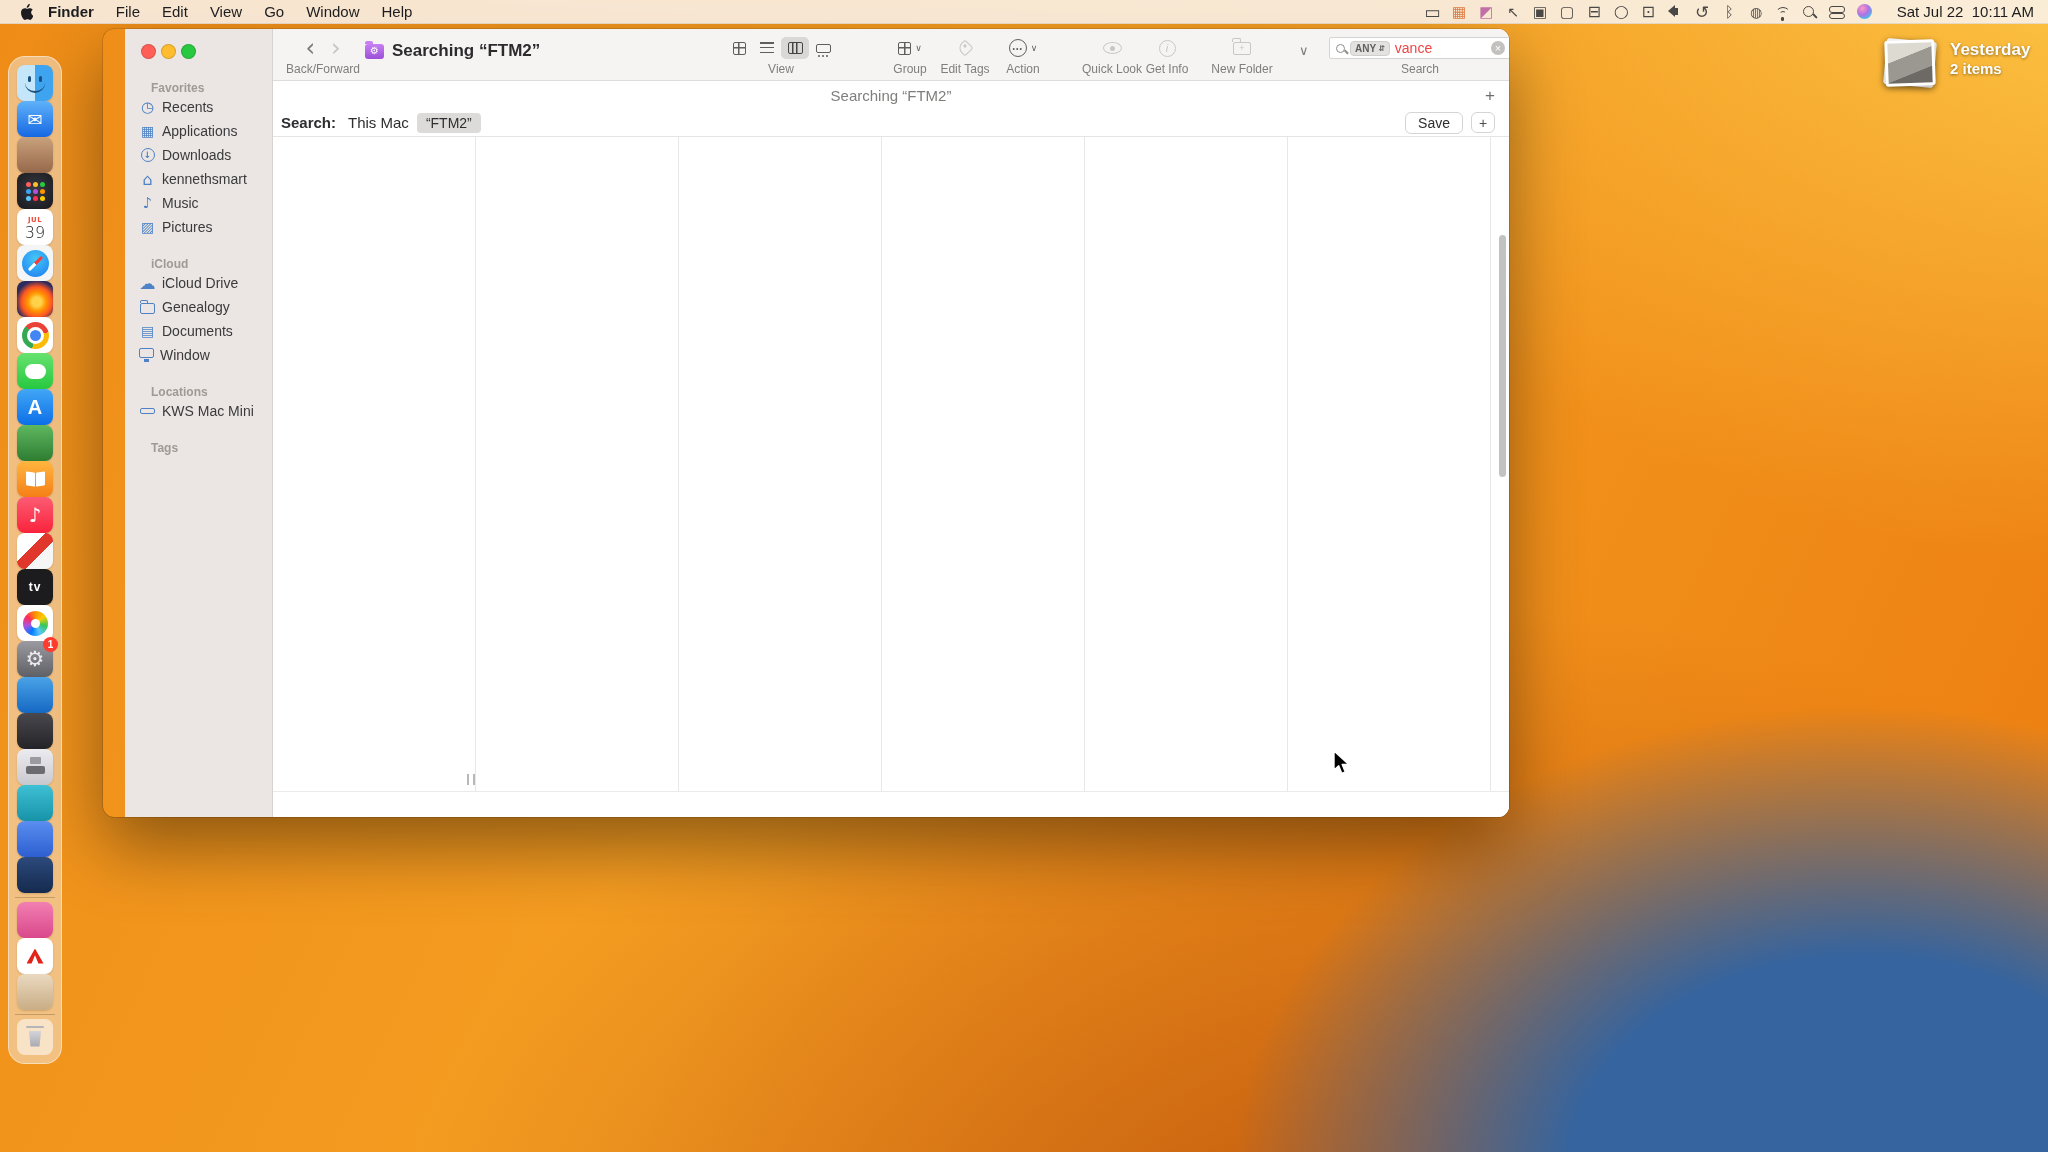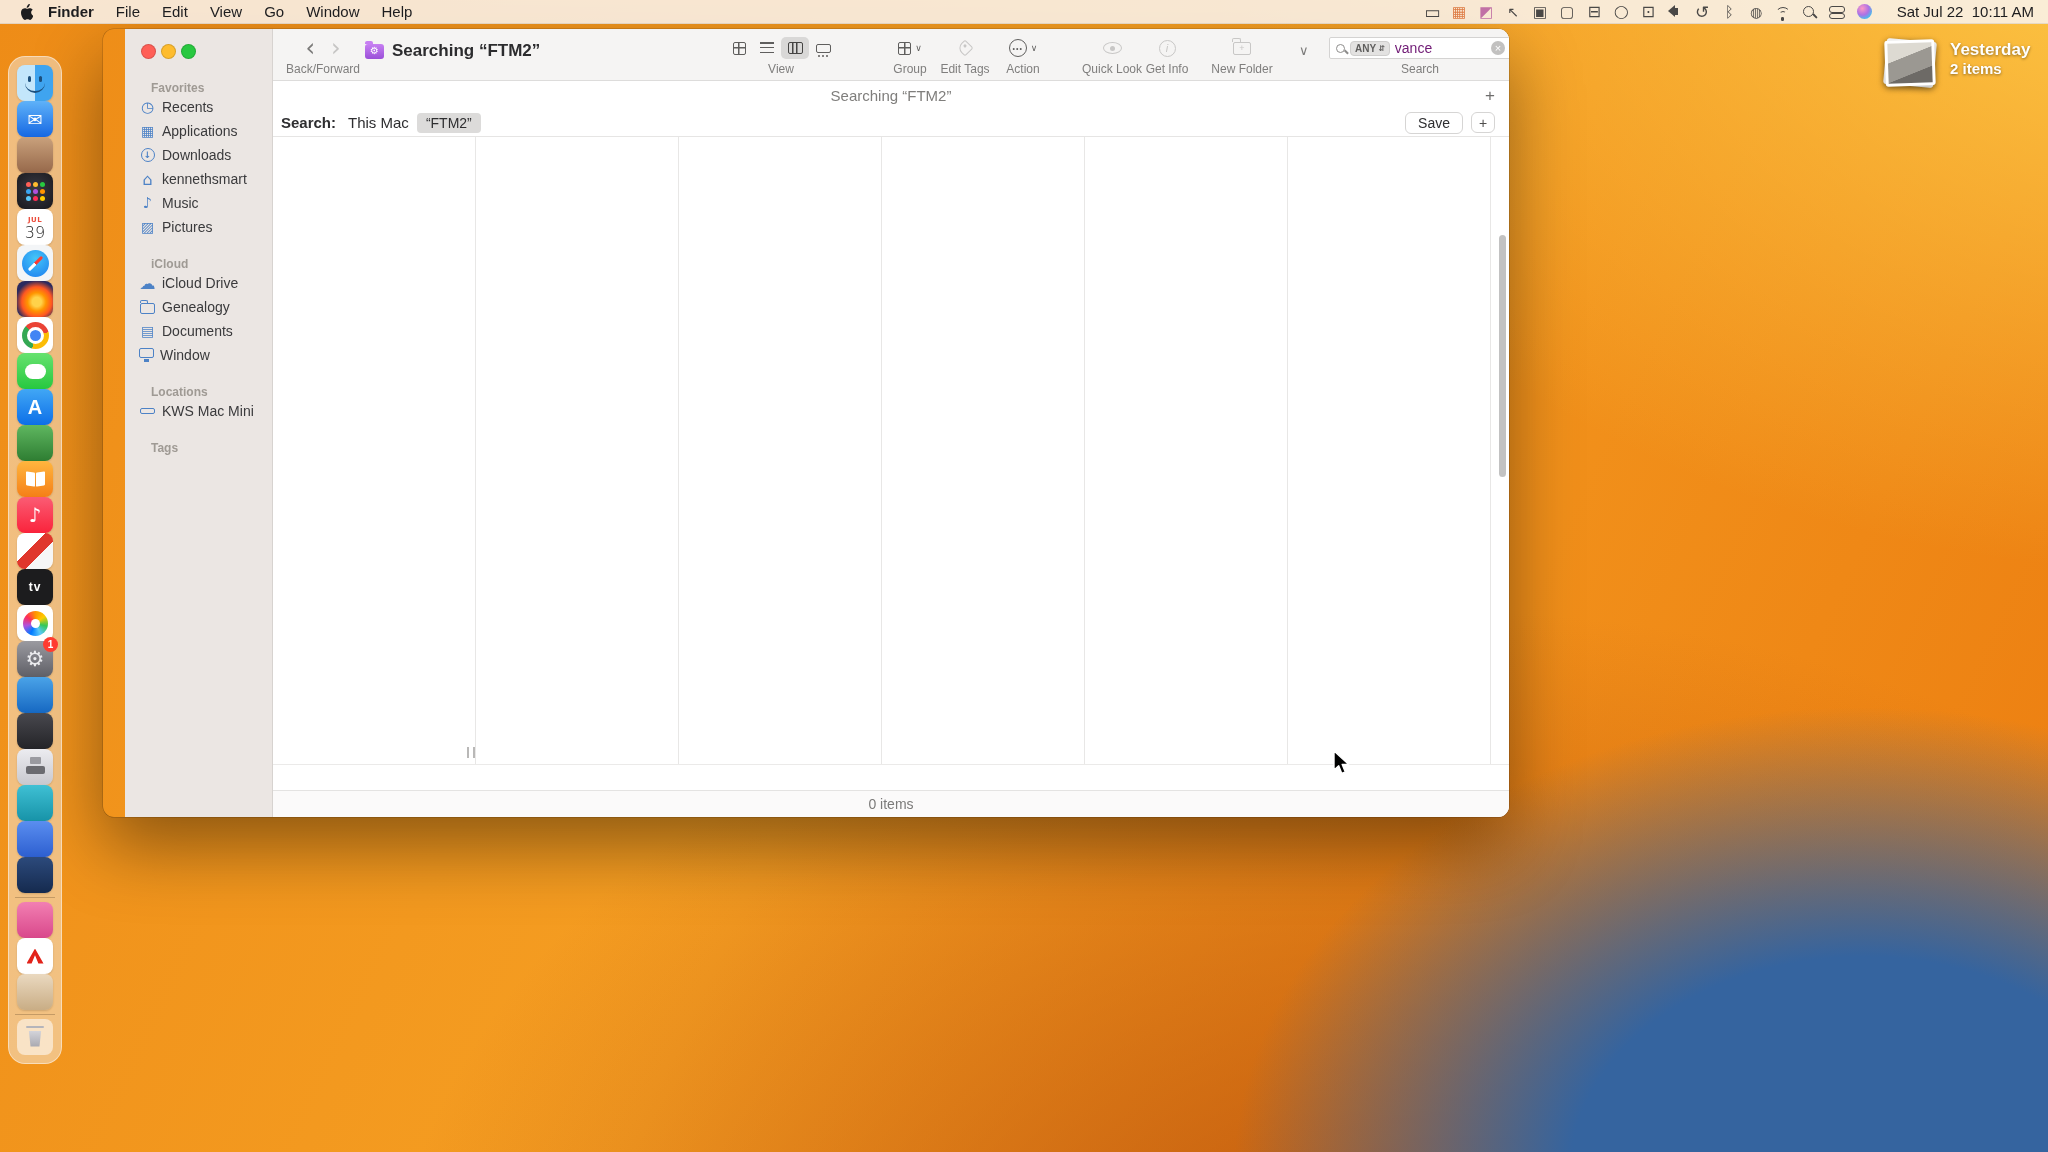--- a/index.html
+++ b/index.html
@@ -192,21 +192,21 @@
   .ic-nf::before{content:"";position:absolute;top:-4.5px;left:-1.6px;width:7px;height:3px;border:1.6px solid #c8c7c6;border-bottom:none;border-radius:2px 2px 0 0}
   .ic-nf::after{content:"+";position:absolute;inset:0;display:flex;align-items:center;justify-content:center;font-size:9px;color:#c8c7c6}
   .tg-chev{left:1026px;top:14px}
   .ovf-chev{font-size:13px;color:#7b7a79;font-family:"DejaVu Sans",sans-serif;cursor:pointer}
   .tg-search{left:1056px;width:182px}
   .searchfield{width:182px;height:22px;border:1px solid #d4d3d2;border-radius:2px;background:#fff;display:flex;align-items:center;padding:0 5px;gap:5px}
   .ic-mag{width:9px;height:9px;border:1.6px solid #8e8d8c;border-radius:50%;position:relative;flex:none;margin-left:1px}
   .ic-mag::after{content:"";position:absolute;width:5px;height:1.6px;background:#8e8d8c;right:-4.5px;bottom:-1px;transform:rotate(45deg)}
   .any{background:#e3e2e1;border:1px solid #cfcecd;border-radius:4px;font-size:10px;font-weight:700;color:#5f5e5d;padding:1px 4px;display:flex;align-items:center;gap:2px;cursor:pointer;flex:none}
   .any::after{content:"⇵";font-size:8px;font-family:"DejaVu Sans",sans-serif}
-  .searchfield input{flex:1;min-width:0;border:none;outline:none;background:transparent;font-size:14px;color:#701a75;font-family:"Liberation Sans",sans-serif;padding:0}
+  .searchfield input{flex:1;min-width:0;border:none;outline:none;background:transparent;font-size:14px;color:#ef4444;font-family:"Liberation Sans",sans-serif;padding:0}
   .ic-clear{margin-left:auto;width:14px;height:14px;border-radius:50%;background:#c2c1c0;color:#fff;display:flex;align-items:center;justify-content:center;font-size:11px;flex:none;cursor:pointer}
   .ic-clear::before{content:"×"}
 
   
   .subtitle-row{height:28px;flex:none;display:flex;align-items:center;justify-content:center;position:relative;background:#fff}
   .subtitle{font-size:15px;color:#7f7e7c}
   .plus-top{position:absolute;right:14px;background:none;border:none;font-size:17px;color:#6e6d6c;cursor:pointer;line-height:1;font-family:"Liberation Sans",sans-serif}
   .criteria-row{height:28px;flex:none;display:flex;align-items:center;background:#fff;border-bottom:1px solid #e6e5e4;padding:0 14px 0 8px;gap:8px}
   .crit-label{font-size:15px;font-weight:700;color:#2e2e30}
   .crit-scope{font-size:15px;color:#2e2e30;margin-left:4px;cursor:pointer}
@@ -492,23 +492,20 @@
       <div class="col"></div>
       <div class="col"></div>
       <div class="col"></div>
       <div class="col"></div>
       <div class="col"></div>
       <div class="col-grab"></div>
     </div>
 
     <div class="scroll-strip"></div>
 
-    <div class="statusbar">
-      <span class="status-text">0 items</span>
-    </div>
   </section>
 
   <div class="vscroll"></div>
 </div>
 
 <div class="widget">
   <div class="w-photos">
     <div class="ph back"></div>
     <div class="ph front"></div>
   </div>

